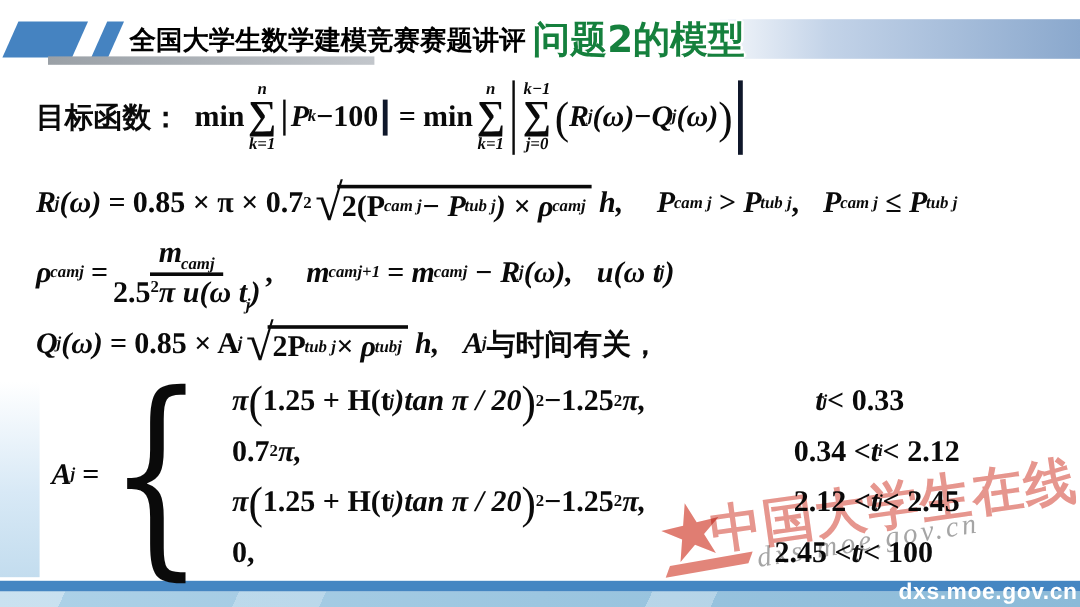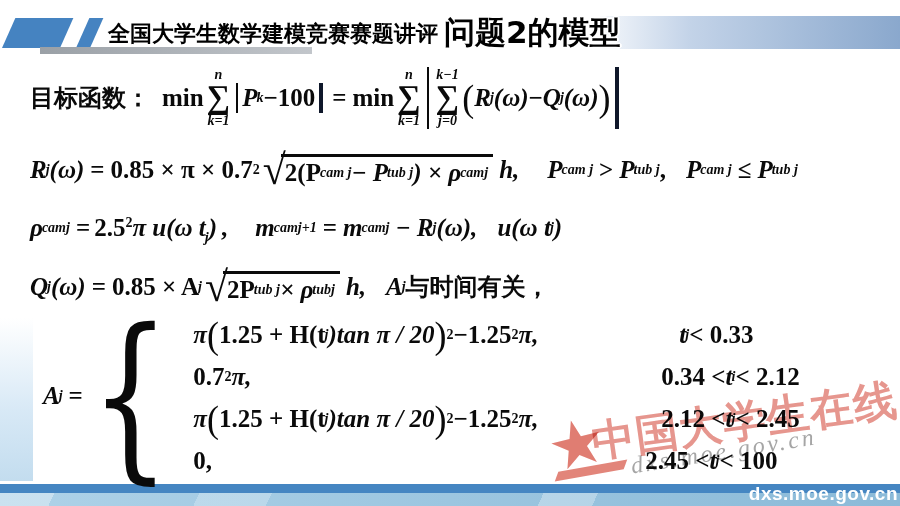--- a/index.html
+++ b/index.html
@@ -9,21 +9,21 @@
   .hdr-band{position:absolute;left:600px;top:16px;width:300px;height:33px;
             background:linear-gradient(90deg,#f4f7fb 0%,#c3d3e8 30%,#8aa8cd 100%);}
   .hdr-block{position:absolute;left:2px;top:18px;width:58px;height:30px;background:#4583c1;
              transform:skewX(-24deg);transform-origin:bottom left;}
   .hdr-slash{position:absolute;left:76px;top:18px;width:14px;height:30px;background:#4583c1;
              transform:skewX(-24deg);transform-origin:bottom left;}
   .hdr-gray{position:absolute;left:40px;top:47px;width:272px;height:7px;
             background:linear-gradient(90deg,#9aa0a6,#c2c6cb);}
   .breadcrumb{position:absolute;left:108px;top:19px;font-size:22px;font-weight:bold;
               color:#000000;font-family:"DejaVu Sans",sans-serif;letter-spacing:0px;white-space:nowrap;}
-  .page-title{position:absolute;left:444px;top:12px;font-size:31px;font-weight:bold;color:#000000;
+  .page-title{position:absolute;left:444px;top:12px;font-size:31px;font-weight:bold;color:#15803d;
               font-family:"DejaVu Sans",sans-serif;white-space:nowrap;z-index:2;
               text-shadow:-2px 0 #fff,2px 0 #fff,0 -2px #fff,0 2px #fff,-1px -1px #fff,1px 1px #fff,-1px 1px #fff,1px -1px #fff;}
   
   .foot-gap{position:absolute;left:0;top:481px;width:900px;height:3px;background:#fff;}
   .foot-stripe{position:absolute;left:0;top:484px;width:900px;height:9px;background:#4586c2;}
   .foot-low{position:absolute;left:0;top:493px;width:900px;height:13px;
             background:linear-gradient(90deg,#aed2e8 0%,#9cc6e0 50%,#8bbad8 100%);}
   .foot-low:after{content:"";position:absolute;inset:0;
             background:linear-gradient(115deg,rgba(255,255,255,.35) 0 6%,transparent 6% 22%,rgba(255,255,255,.25) 22% 30%,transparent 30% 60%,rgba(255,255,255,.3) 60% 66%,transparent 66%);}
   .left-strip{position:absolute;left:0;top:318px;width:33px;height:166px;
@@ -161,20 +161,21 @@
     <span class="up gap6">≤</span>
     <span class="gap6">P</span>
       <sub>tub j</sub>
   </div>
 
   <div class="line" style="left:30px;top:196px;height:64px;">
     <span>ρ</span>
       <sub>camj</sub>
     <span class="up gap6">=</span>
     <span class="frac">
+      <span class="num"><span>m</span><sub>camj</sub></span>
       <span class="den"><span class="up">2.5</span><sup>2</sup><span>π u</span><span>(ω t</span><sub>j</sub><span>)</span></span>
     </span>
     <span class="up">,</span>
     <span class="gap28">m</span>
       <sub>camj+1</sub>
     <span class="up gap6">=</span>
     <span class="gap6">m</span>
       <sub>camj</sub>
     <span class="gap6">− R</span>
       <sub>j</sub>

